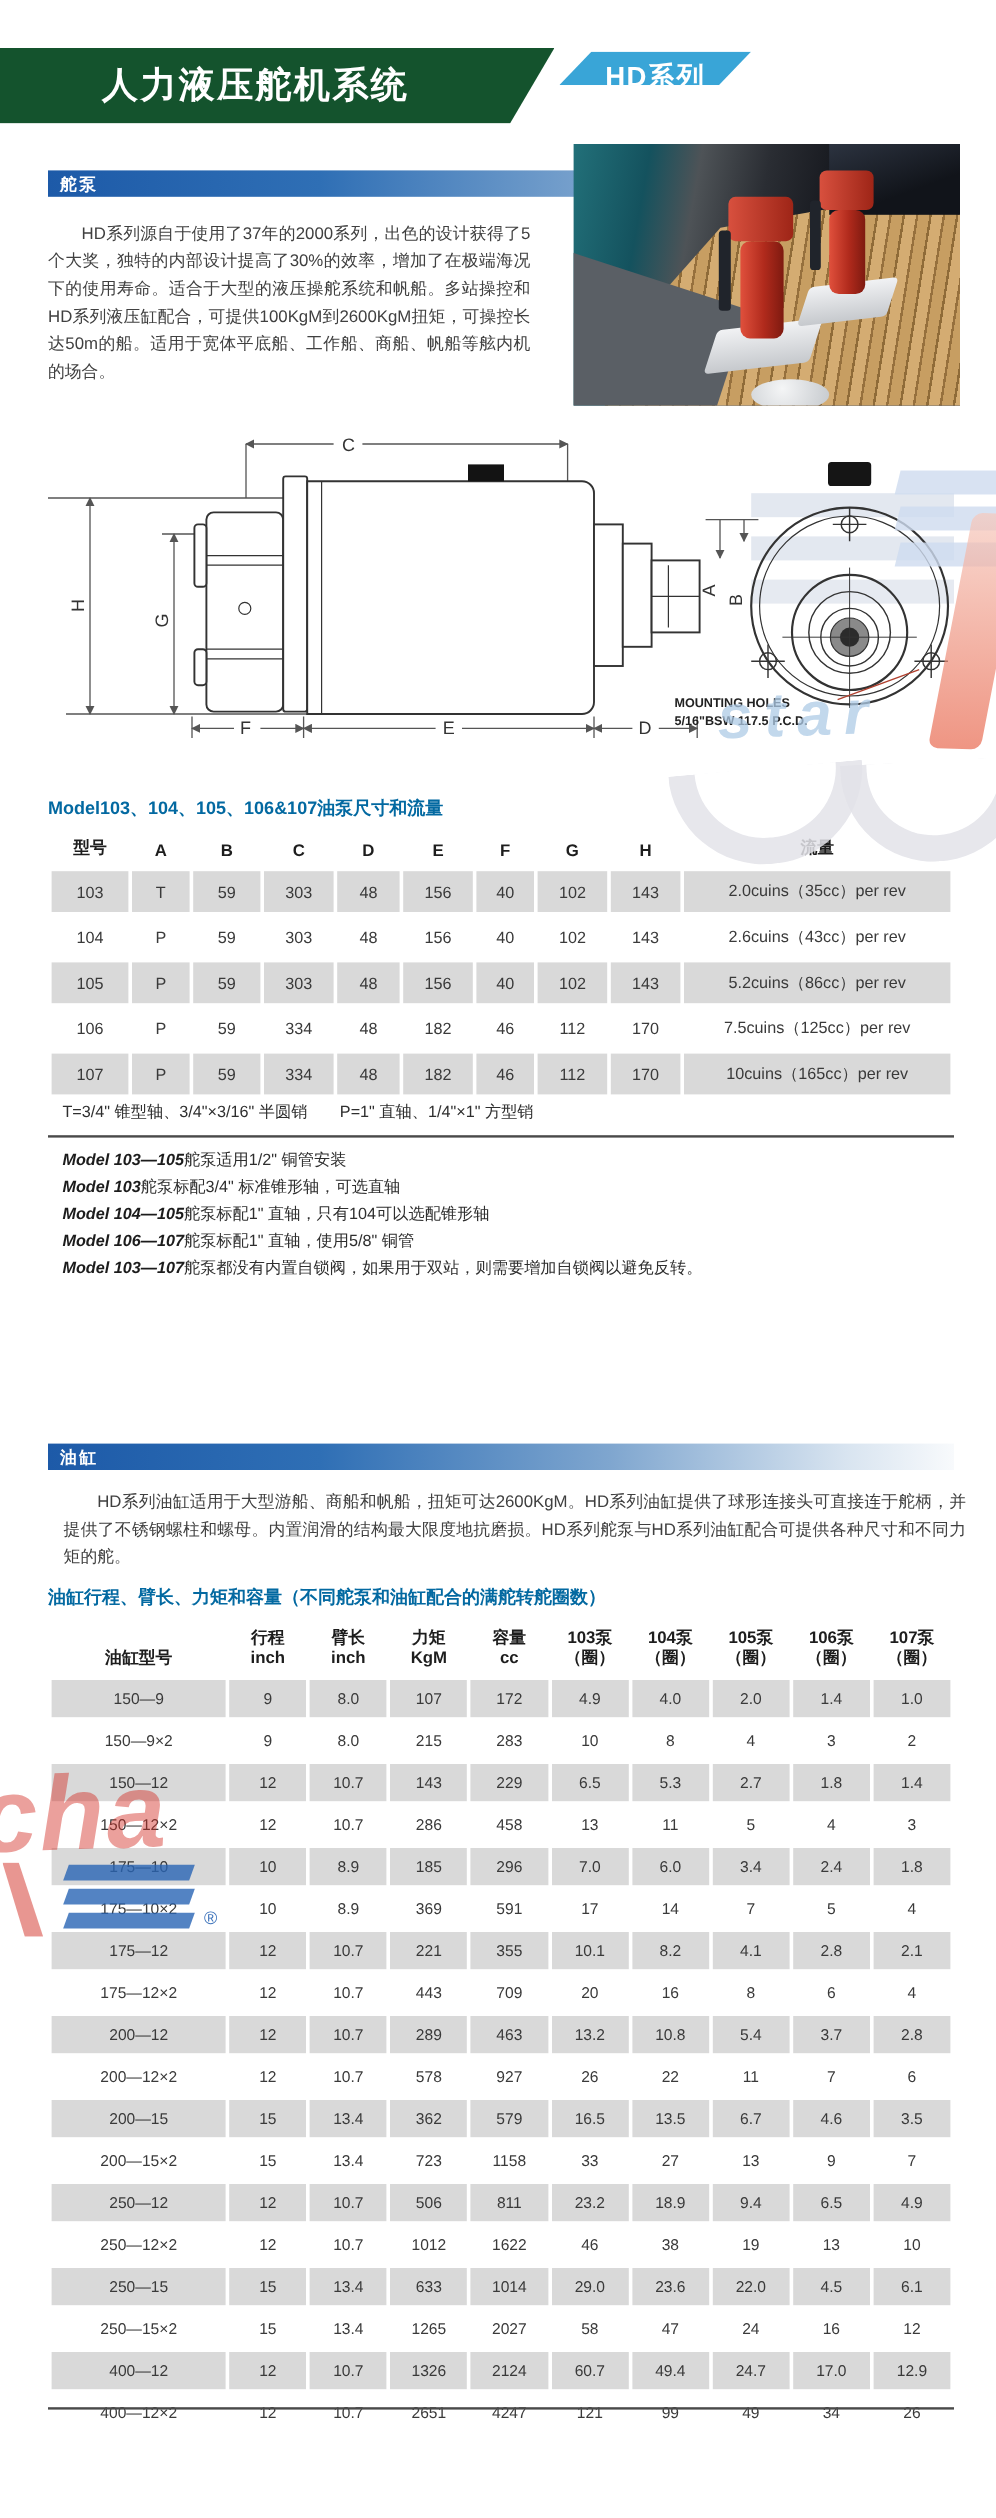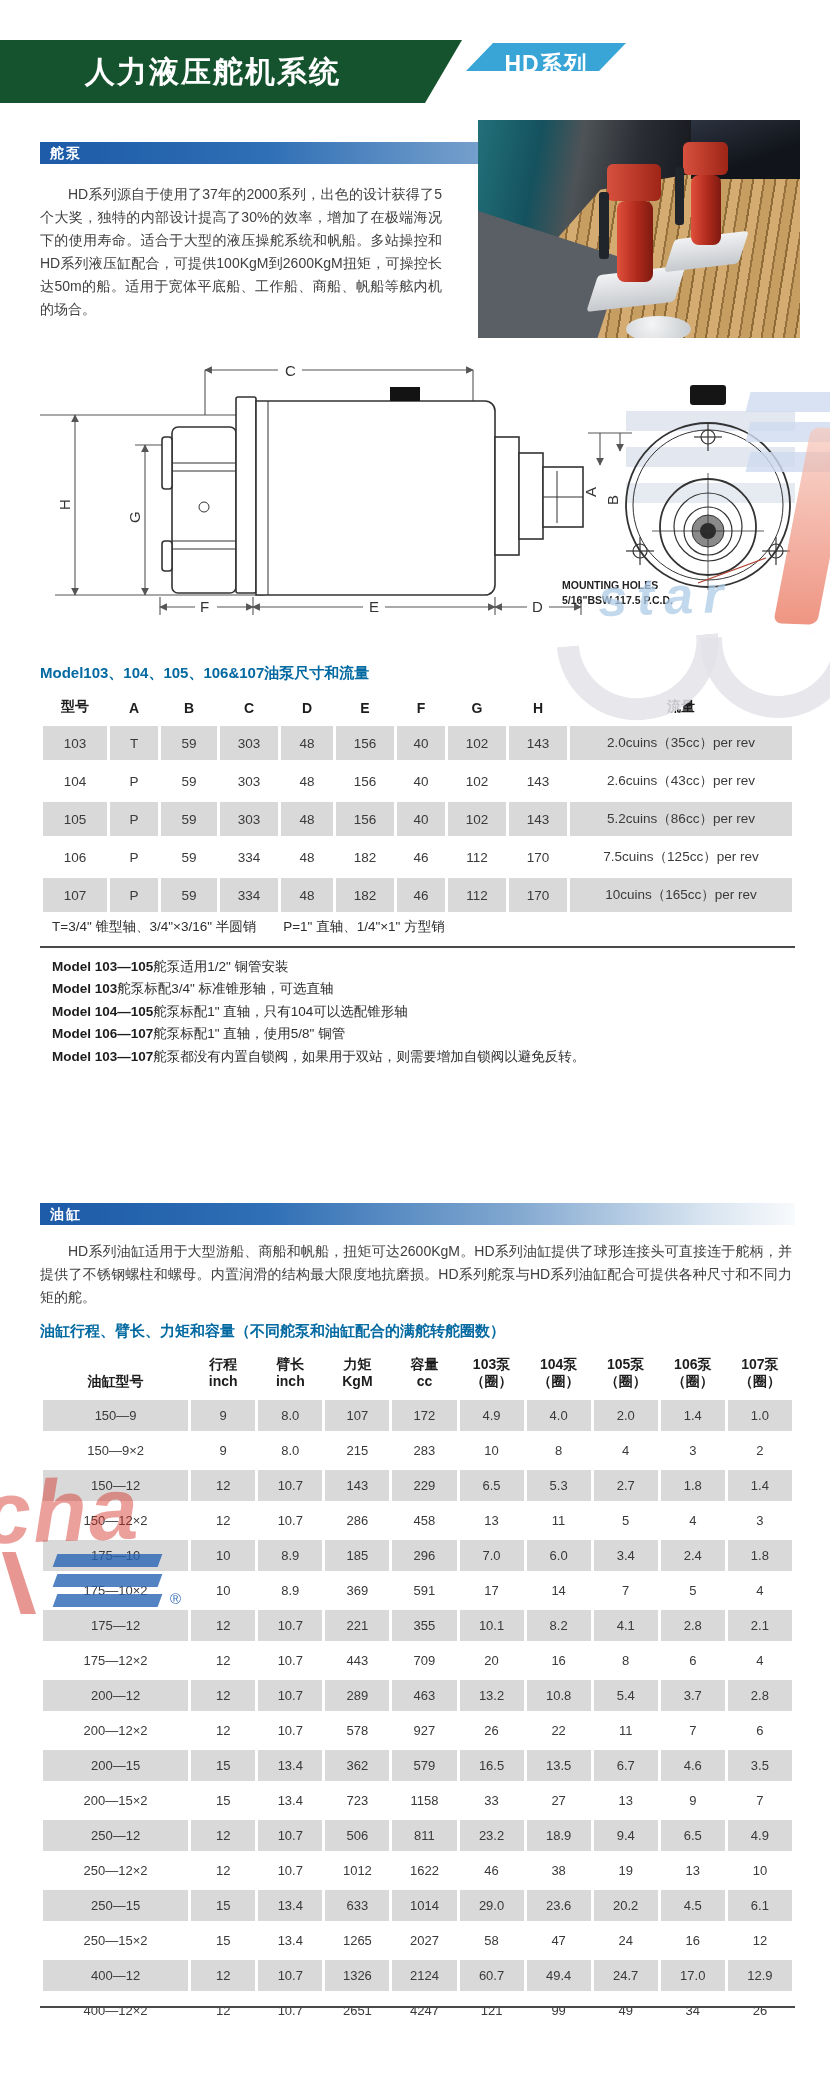--- a/index.html
+++ b/index.html
@@ -18,21 +18,21 @@
            background:linear-gradient(90deg,#1d5aa8 0%,#2f6fb5 30%,#7fa6cf 62%,#d8e4f0 88%,#f8fafc 100%);}
   .sec-bar span{display:inline-block;padding-left:10px;line-height:22px;font-size:14px;font-weight:bold;
            color:#fff;letter-spacing:2px;}
   
   .para{position:absolute;font-size:14px;line-height:23px;color:#404040;text-align:justify;text-indent:2em;}
   .blue-title{position:absolute;font-size:15px;font-weight:bold;color:#0369a1;white-space:nowrap;}
   .note{position:absolute;font-size:13.5px;color:#2e2e2e;white-space:nowrap;}
   .divider{position:absolute;width:755px;height:2px;background:#4a4a4a;}
   .model-notes{position:absolute;font-size:13.5px;color:#2e2e2e;}
   .model-note{line-height:22.4px;white-space:nowrap;}
-  .model-note b{font-weight:800;color:#1c1c1c;}
+  .model-note b{font-weight:800;color:#1c1c1c;font-style:italic;}
   
   table.tbl{position:absolute;left:40px;width:755px;border-collapse:separate;border-spacing:3px 4px;
             table-layout:fixed;}
   .tbl th{font-size:14px;font-weight:bold;color:#1d1d1d;text-align:center;vertical-align:bottom;padding:4px 0 6px;}
   .tbl th div{line-height:17px;}
   .tbl td{font-size:13.5px;color:#3a3a3a;text-align:center;background:#fff;}
   .pump-tbl td{height:32px;}
   .cyl-tbl td{height:29px;font-size:13px;}
   .tbl tr.shade td{background:#d9d9d9;}
   
@@ -311,21 +311,21 @@
       <div class="model-note"><b>Model 103</b><span>舵泵标配3/4" 标准锥形轴，可选直轴</span></div>
       <div class="model-note"><b>Model 104—105</b><span>舵泵标配1" 直轴，只有104可以选配锥形轴</span></div>
       <div class="model-note"><b>Model 106—107</b><span>舵泵标配1" 直轴，使用5/8" 铜管</span></div>
       <div class="model-note"><b>Model 103—107</b><span>舵泵都没有内置自锁阀，如果用于双站，则需要增加自锁阀以避免反转。</span></div>
     </div>
 
   <div class="sec-bar" style="top:1203px;">
     <span>油缸</span>
   </div>
 
-  <div class="para" style="left:40px;top:1240px;width:752px;">HD系列油缸适用于大型游船、商船和帆船，扭矩可达2600KgM。HD系列油缸提供了球形连接头可直接连于舵柄，并提供了不锈钢螺柱和螺母。内置润滑的结构最大限度地抗磨损。HD系列舵泵与HD系列油缸配合可提供各种尺寸和不同力矩的舵。</div>
+  <div class="para" style="left:53px;top:1240px;width:752px;">HD系列油缸适用于大型游船、商船和帆船，扭矩可达2600KgM。HD系列油缸提供了球形连接头可直接连于舵柄，并提供了不锈钢螺柱和螺母。内置润滑的结构最大限度地抗磨损。HD系列舵泵与HD系列油缸配合可提供各种尺寸和不同力矩的舵。</div>
 
   <div class="blue-title" style="left:40px;top:1322px;">油缸行程、臂长、力矩和容量（不同舵泵和油缸配合的满舵转舵圈数）</div>
 
   <table class="tbl cyl-tbl" style="top:1348px;">
     <colgroup>
       <col style="width:145px">
         <col style="width:64px">
         <col style="width:64px">
         <col style="width:64px">
       <col style="width:64px">
@@ -549,21 +549,21 @@
           <td>10</td>
         </tr>
         <tr class="shade">
           <td>250—15</td>
           <td>15</td>
           <td>13.4</td>
           <td>633</td>
           <td>1014</td>
           <td>29.0</td>
           <td>23.6</td>
-          <td>20.2</td>
+          <td>22.0</td>
           <td>4.5</td>
           <td>6.1</td>
         </tr>
         <tr>
           <td>250—15×2</td>
           <td>15</td>
           <td>13.4</td>
           <td>1265</td>
           <td>2027</td>
           <td>58</td>

